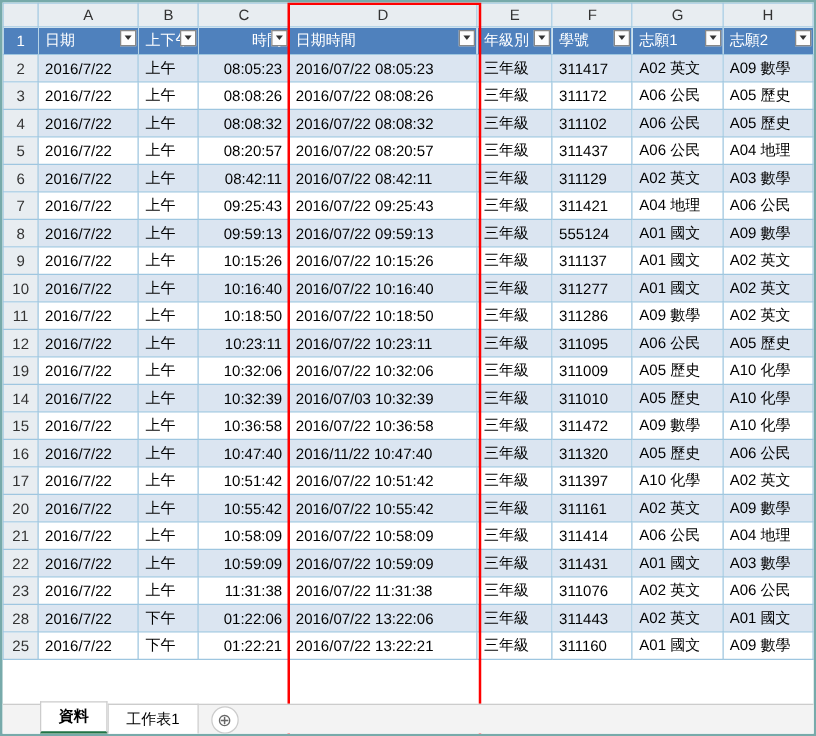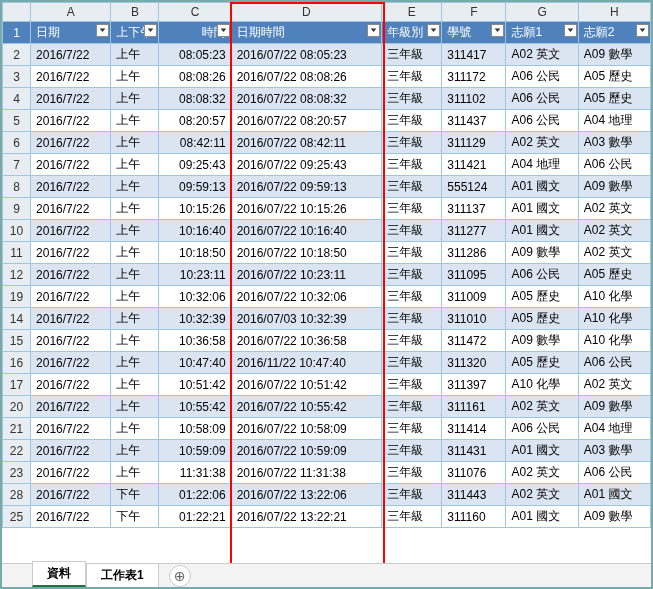--- a/index.html
+++ b/index.html
@@ -10,21 +10,21 @@
   .colhead th { background: #e8edf1; color: #333; font-weight: normal; text-align: center; }
   .rowhead { background: #e8edf1; color: #333; text-align: center; width: 28px; }
   .hdr td { background: #4f81bd; color: #fff; position: relative; }
   .evenr td:not(.rowhead) { background: #dbe5f1; }
   .oddr td:not(.rowhead) { background: #ffffff; }
   .filter { position: absolute; right: 1px; top: 2px; width: 13px; height: 13px; background: #fdfdfd; border: 1px solid #888; display: flex; align-items: center; justify-content: center; }
   .filter svg { width: 7px; height: 7px; }
   .tr td:nth-child(4) { text-align: right; }
   .hilite { outline: 2px solid #ff0000; outline-offset: -1px; position: absolute; pointer-events:none; }
   .tabs { position: absolute; bottom: 0; left: 0; right: 0; height: 24px; background: #f3f3f3; border-top: 1px solid #ccc; display: flex; align-items: flex-end; padding-left: 30px; }
-  .tab { padding: 3px 14px; border: 1px solid #ccc; border-bottom: none; background: #fff; margin-right: 0; font-size: 12px; font-weight: bold; }
+  .tab { padding: 3px 14px; border: 1px solid #ccc; border-bottom: none; background: #fff; margin-right: 0; font-size: 12px; }
   .tab.active { background: #fff; border-bottom: 2px solid #217346; font-weight: bold; position: relative; }
   .newtab { width: 22px; height: 22px; border: 1px solid #ccc; border-radius: 50%; display: flex; align-items: center; justify-content: center; margin-left: 10px; font-size: 14px; color: #666; background:#fff; }
   .scroll { height: calc(100% - 24px); overflow: hidden; }
   col.c0 { width: 28px; } col.c1 { width: 80px; } col.c2 { width: 48px; } col.c3 { width: 72px; }
   col.c4 { width: 150px; } col.c5 { width: 60px; } col.c6 { width: 64px; } col.c7 { width: 72px; } col.c8 { width: 72px; }
 </style>
 </head>
 <body>
 
 <div class="wrap">

